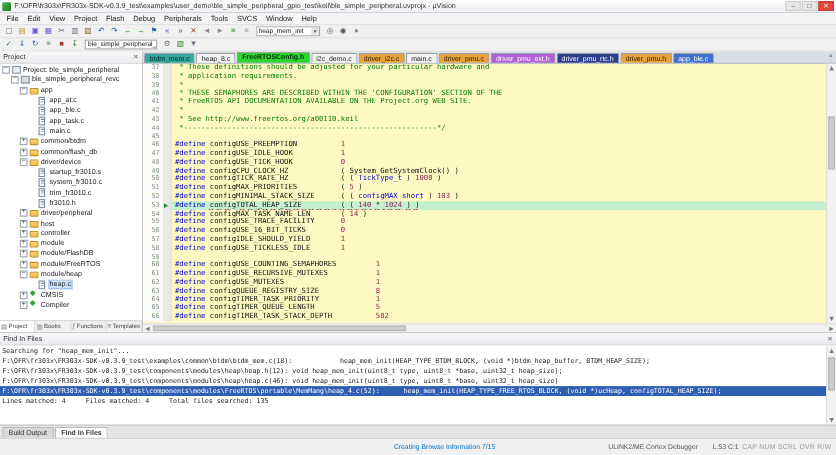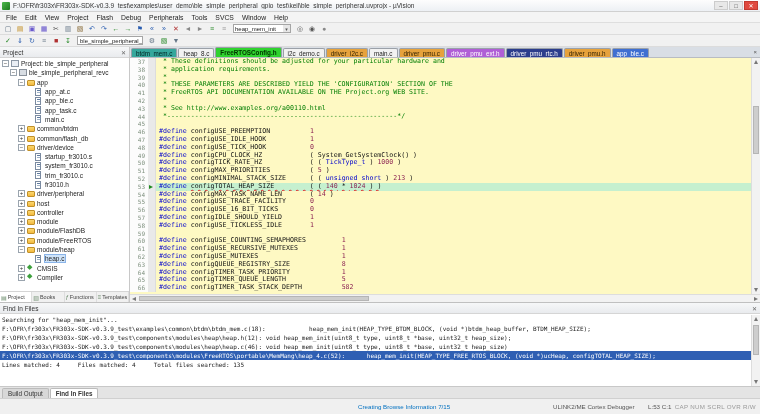--- a/index.html
+++ b/index.html
@@ -346,33 +346,33 @@
           <span class="etab" style="background: rgb(44, 62, 140); color: rgb(255, 255, 255);">driver_pmu_rtc.h</span>
           <span class="etab" style="background: rgb(230, 162, 60); color: rgb(51, 34, 0);">driver_pmu.h</span>
           <span class="etab" style="background: rgb(63, 111, 209); color: rgb(255, 255, 255);">app_ble.c</span>
           <span class="tab-close">×</span>
         </div>
       <div class="code-wrap">
         <div class="code" id="code">
             <div class="code-line"><span class="ln">37</span><span class="margin"></span><span class="lc"><span class="seg-cm"> * These definitions should be adjusted for your particular hardware and</span></span></div>
             <div class="code-line"><span class="ln">38</span><span class="margin"></span><span class="lc"><span class="seg-cm"> * application requirements.</span></span></div>
             <div class="code-line"><span class="ln">39</span><span class="margin"></span><span class="lc"><span class="seg-cm"> *</span></span></div>
-            <div class="code-line"><span class="ln">40</span><span class="margin"></span><span class="lc"><span class="seg-cm"> * THESE PARAMETERS ARE DESCRIBED YIELD THE 'CONFIGURATION' SECTION OF THE</span></span></div>
+            <div class="code-line"><span class="ln">40</span><span class="margin"></span><span class="lc"><span class="seg-cm"> * THESE SEMAPHORES ARE DESCRIBED WITHIN THE 'CONFIGURATION' SECTION OF THE</span></span></div>
             <div class="code-line"><span class="ln">41</span><span class="margin"></span><span class="lc"><span class="seg-cm"> * FreeRTOS API DOCUMENTATION AVAILABLE ON THE Project.org WEB SITE.</span></span></div>
             <div class="code-line"><span class="ln">42</span><span class="margin"></span><span class="lc"><span class="seg-cm"> *</span></span></div>
-            <div class="code-line"><span class="ln">43</span><span class="margin"></span><span class="lc"><span class="seg-cm"> * See http://www.examples.org/a00110.html</span></span></div>
+            <div class="code-line"><span class="ln">43</span><span class="margin"></span><span class="lc"><span class="seg-cm"> * See http://www.freertos.org/a00110.keil</span></span></div>
             <div class="code-line"><span class="ln">44</span><span class="margin"></span><span class="lc"><span class="seg-cm"> *----------------------------------------------------------*/</span></span></div>
             <div class="code-line"><span class="ln">45</span><span class="margin"></span><span class="lc"></span></div>
             <div class="code-line"><span class="ln">46</span><span class="margin"></span><span class="lc"><span class="seg-pp">#define</span><span class="seg-id"> configUSE_PREEMPTION          </span><span class="seg-num">1</span></span></div>
             <div class="code-line"><span class="ln">47</span><span class="margin"></span><span class="lc"><span class="seg-pp">#define</span><span class="seg-id"> configUSE_IDLE_HOOK           </span><span class="seg-num">1</span></span></div>
             <div class="code-line"><span class="ln">48</span><span class="margin"></span><span class="lc"><span class="seg-pp">#define</span><span class="seg-id"> configUSE_TICK_HOOK           </span><span class="seg-num">0</span></span></div>
             <div class="code-line"><span class="ln">49</span><span class="margin"></span><span class="lc"><span class="seg-pp">#define</span><span class="seg-id"> configCPU_CLOCK_HZ            ( System_GetSystemClock() )</span></span></div>
             <div class="code-line"><span class="ln">50</span><span class="margin"></span><span class="lc"><span class="seg-pp">#define</span><span class="seg-id"> configTICK_RATE_HZ            ( ( </span><span class="seg-kw">TickType_t</span><span class="seg-id"> ) </span><span class="seg-num">1000</span><span class="seg-id"> )</span></span></div>
             <div class="code-line"><span class="ln">51</span><span class="margin"></span><span class="lc"><span class="seg-pp">#define</span><span class="seg-id"> configMAX_PRIORITIES          ( </span><span class="seg-num">5</span><span class="seg-id"> )</span></span></div>
-            <div class="code-line"><span class="ln">52</span><span class="margin"></span><span class="lc"><span class="seg-pp">#define</span><span class="seg-id"> configMINIMAL_STACK_SIZE      ( ( </span><span class="seg-kw">unsigned short</span><span class="seg-id"> ) </span><span class="seg-num">213</span><span class="seg-id"> )</span></span></div>
+            <div class="code-line"><span class="ln">52</span><span class="margin"></span><span class="lc"><span class="seg-pp">#define</span><span class="seg-id"> configMINIMAL_STACK_SIZE      ( ( </span><span class="seg-kw">configMAX short</span><span class="seg-id"> ) </span><span class="seg-num">103</span><span class="seg-id"> )</span></span></div>
             <div class="code-line hl"><span class="ln">53</span><span class="margin marker"></span><span class="lc"><span class="seg-pp">#define</span><span class="seg-id seg-u"> configTOTAL_HEAP_SIZE         ( ( </span><span class="seg-num seg-u">140</span><span class="seg-id seg-u"> * </span><span class="seg-num seg-u">1024</span><span class="seg-id seg-u"> ) )</span></span></div>
             <div class="code-line"><span class="ln">54</span><span class="margin"></span><span class="lc"><span class="seg-pp">#define</span><span class="seg-id"> configMAX_TASK_NAME_LEN       ( </span><span class="seg-num">14</span><span class="seg-id"> )</span></span></div>
             <div class="code-line"><span class="ln">55</span><span class="margin"></span><span class="lc"><span class="seg-pp">#define</span><span class="seg-id"> configUSE_TRACE_FACILITY      </span><span class="seg-num">0</span></span></div>
             <div class="code-line"><span class="ln">56</span><span class="margin"></span><span class="lc"><span class="seg-pp">#define</span><span class="seg-id"> configUSE_16_BIT_TICKS        </span><span class="seg-num">0</span></span></div>
             <div class="code-line"><span class="ln">57</span><span class="margin"></span><span class="lc"><span class="seg-pp">#define</span><span class="seg-id"> configIDLE_SHOULD_YIELD       </span><span class="seg-num">1</span></span></div>
             <div class="code-line"><span class="ln">58</span><span class="margin"></span><span class="lc"><span class="seg-pp">#define</span><span class="seg-id"> configUSE_TICKLESS_IDLE       </span><span class="seg-num">1</span></span></div>
             <div class="code-line"><span class="ln">59</span><span class="margin"></span><span class="lc"></span></div>
             <div class="code-line"><span class="ln">60</span><span class="margin"></span><span class="lc"><span class="seg-pp">#define</span><span class="seg-id"> configUSE_COUNTING_SEMAPHORES         </span><span class="seg-num">1</span></span></div>
             <div class="code-line"><span class="ln">61</span><span class="margin"></span><span class="lc"><span class="seg-pp">#define</span><span class="seg-id"> configUSE_RECURSIVE_MUTEXES           </span><span class="seg-num">1</span></span></div>
             <div class="code-line"><span class="ln">62</span><span class="margin"></span><span class="lc"><span class="seg-pp">#define</span><span class="seg-id"> configUSE_MUTEXES                     </span><span class="seg-num">1</span></span></div>

